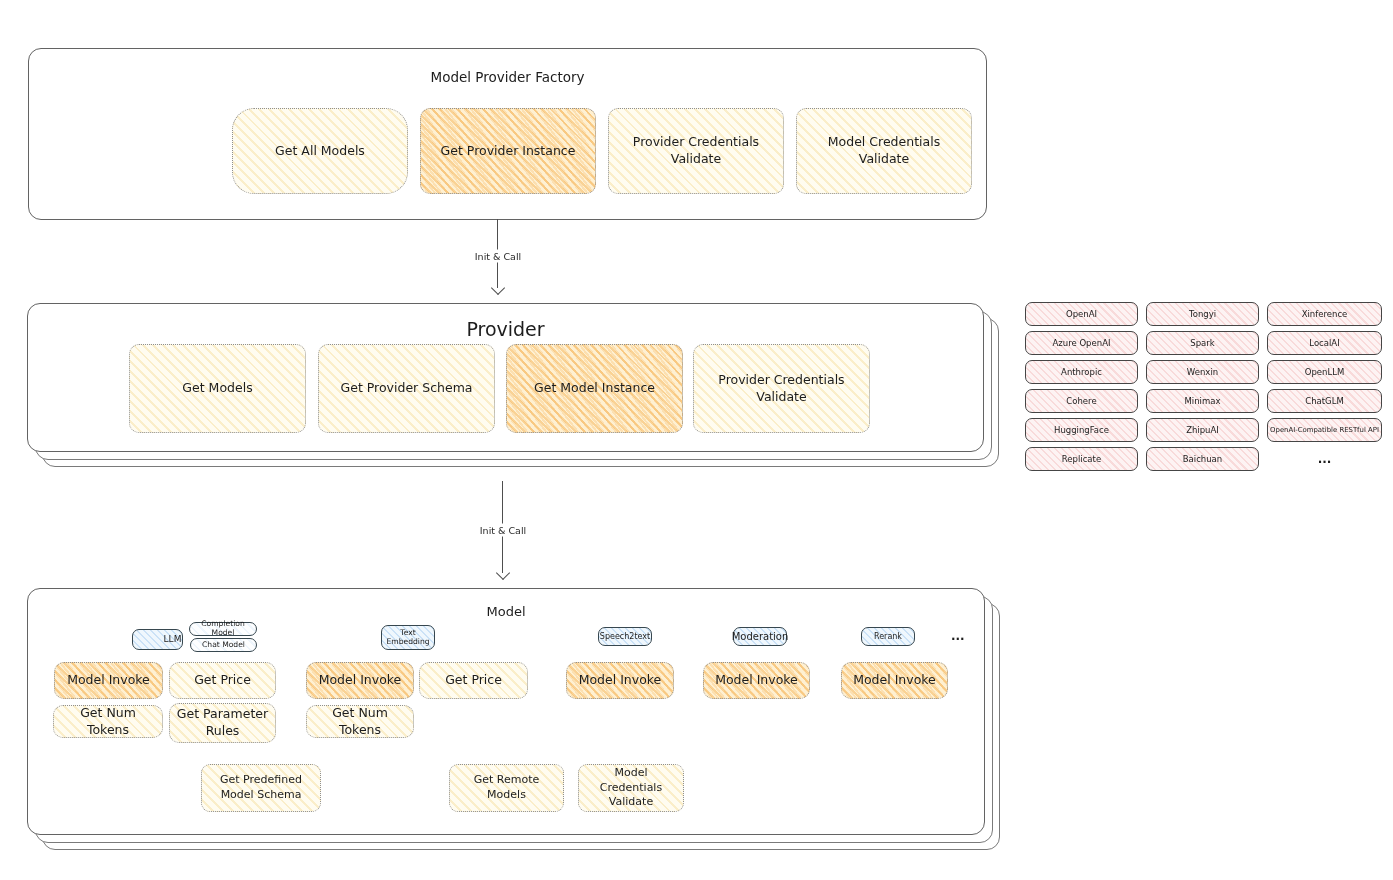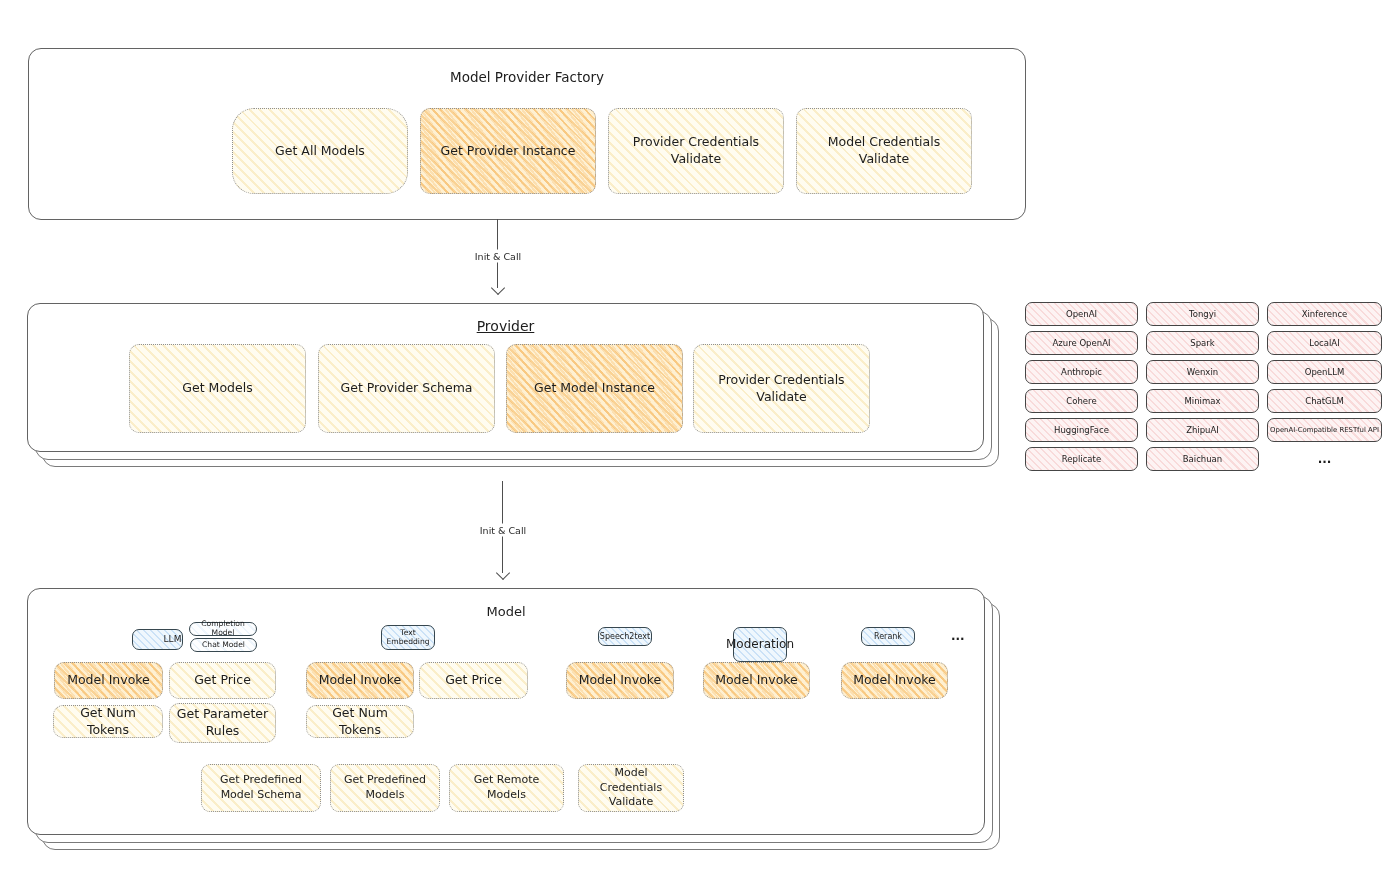--- a/index.html
+++ b/index.html
@@ -79,38 +79,38 @@
     background:#ffffff;font-size:9.5px;white-space:nowrap;padding:1px 4px;color:#2a2a2a;
   }
 </style>
 </head>
 <body>
 
 <div id="canvas">
 
   <div class="abs page-title" style="left:34px;top:27px;margin-top:36px;">Model Runtime Module</div>
 
-  <div class="section" style="left:28px;top:48px;width:957px;height:170px;padding-left:39px;">
+  <div class="section" style="left:28px;top:48px;width:957px;height:170px;">
     <div class="section-title" style="top:20px;">Model Provider Factory</div>
     <div class="btn" style="left:203px;top:59px;width:176px;height:86px;border-radius:22px;">Get All Models</div>
     <div class="btn orange" style="left:391px;top:59px;width:176px;height:86px;">Get Provider Instance</div>
     <div class="btn" style="left:579px;top:59px;width:176px;height:86px;">Provider Credentials Validate</div>
     <div class="btn" style="left:767px;top:59px;width:176px;height:86px;">Model Credentials Validate</div>
   </div>
 
   <div class="arrow" style="left:492px;top:219px;height:74px;">
     <div class="shaft"></div>
     <div class="head"></div>
     <div class="alabel">Init &amp; Call</div>
   </div>
 
   <div class="layer" style="left:42px;top:318px;width:955px;height:147px;"></div>
   <div class="layer" style="left:35px;top:311px;width:955px;height:147px;"></div>
   <div class="section" style="left:27px;top:303px;width:955px;height:147px;">
-    <div class="section-title" style="top:14px;font-size:14px;text-decoration:underline;">Provider</div>
+    <div class="section-title" style="top:14px;font-size:19px;">Provider</div>
     <div class="btn" style="left:101px;top:40px;width:177px;height:89px;">Get Models</div>
     <div class="btn" style="left:290px;top:40px;width:177px;height:89px;">Get Provider Schema</div>
     <div class="btn orange" style="left:478px;top:40px;width:177px;height:89px;">Get Model Instance</div>
     <div class="btn" style="left:665px;top:40px;width:177px;height:89px;">Provider Credentials Validate</div>
   </div>
 
   <div class="pgrid" style="left:1025px;top:302px;">
     <div class="pcell">OpenAI</div>
     <div class="pcell">Tongyi</div>
     <div class="pcell">Xinference</div>
@@ -145,38 +145,37 @@
   <div class="layer" style="left:42px;top:603px;width:956px;height:245px;"></div>
   <div class="layer" style="left:35px;top:596px;width:956px;height:245px;"></div>
   <div class="section" style="left:27px;top:588px;width:956px;height:245px;">
     <div class="section-title" style="top:15px;font-size:13px;">Model</div>
 
     <div class="tag" style="left:104px;top:40px;width:51px;height:21px;padding-left:32px;">LLM</div>
     <div class="tag white" style="left:161px;top:33px;width:68px;height:14px;">Completion Model</div>
     <div class="tag white" style="left:162px;top:49px;width:67px;height:14px;">Chat Model</div>
     <div class="tag te" style="left:353px;top:36px;width:54px;height:25px;">Text Embedding</div>
     <div class="tag" style="left:570px;top:38px;width:54px;height:19px;font-size:8px;">Speech2text</div>
-    <div class="tag" style="left:705px;top:38px;width:54px;height:35px;font-size:12px;">Moderation</div>
+    <div class="tag" style="left:705px;top:38px;width:54px;height:19px;font-size:10px;">Moderation</div>
     <div class="tag" style="left:833px;top:38px;width:54px;height:19px;font-size:8px;">Rerank</div>
     <div class="ellipsis" style="left:923px;top:40px;">...</div>
 
     <div class="btn orange" style="left:26px;top:73px;width:109px;height:37px;">Model Invoke</div>
     <div class="btn" style="left:141px;top:73px;width:107px;height:37px;">Get Price</div>
     <div class="btn" style="left:25px;top:116px;width:110px;height:33px;">Get Num Tokens</div>
     <div class="btn" style="left:141px;top:114px;width:107px;height:40px;">Get Parameter Rules</div>
 
     <div class="btn orange" style="left:278px;top:73px;width:108px;height:37px;">Model Invoke</div>
     <div class="btn" style="left:391px;top:73px;width:109px;height:37px;">Get Price</div>
     <div class="btn" style="left:278px;top:116px;width:108px;height:33px;">Get Num Tokens</div>
 
     <div class="btn orange" style="left:538px;top:73px;width:108px;height:37px;">Model Invoke</div>
 
     <div class="btn orange" style="left:675px;top:73px;width:107px;height:37px;">Model Invoke</div>
 
     <div class="btn orange" style="left:813px;top:73px;width:107px;height:37px;">Model Invoke</div>
 
     <div class="btn sm" style="left:173px;top:175px;width:120px;height:48px;">Get Predefined Model Schema</div>
-    <div class="btn sm" style="left:302px;top:175px;width:110px;height:48px;">Get Predefined Models</div>
     <div class="btn sm" style="left:421px;top:175px;width:115px;height:48px;">Get Remote Models</div>
     <div class="btn sm" style="left:550px;top:175px;width:106px;height:48px;">Model Credentials Validate</div>
   </div>
 
 </div>
 
 </body></html>

